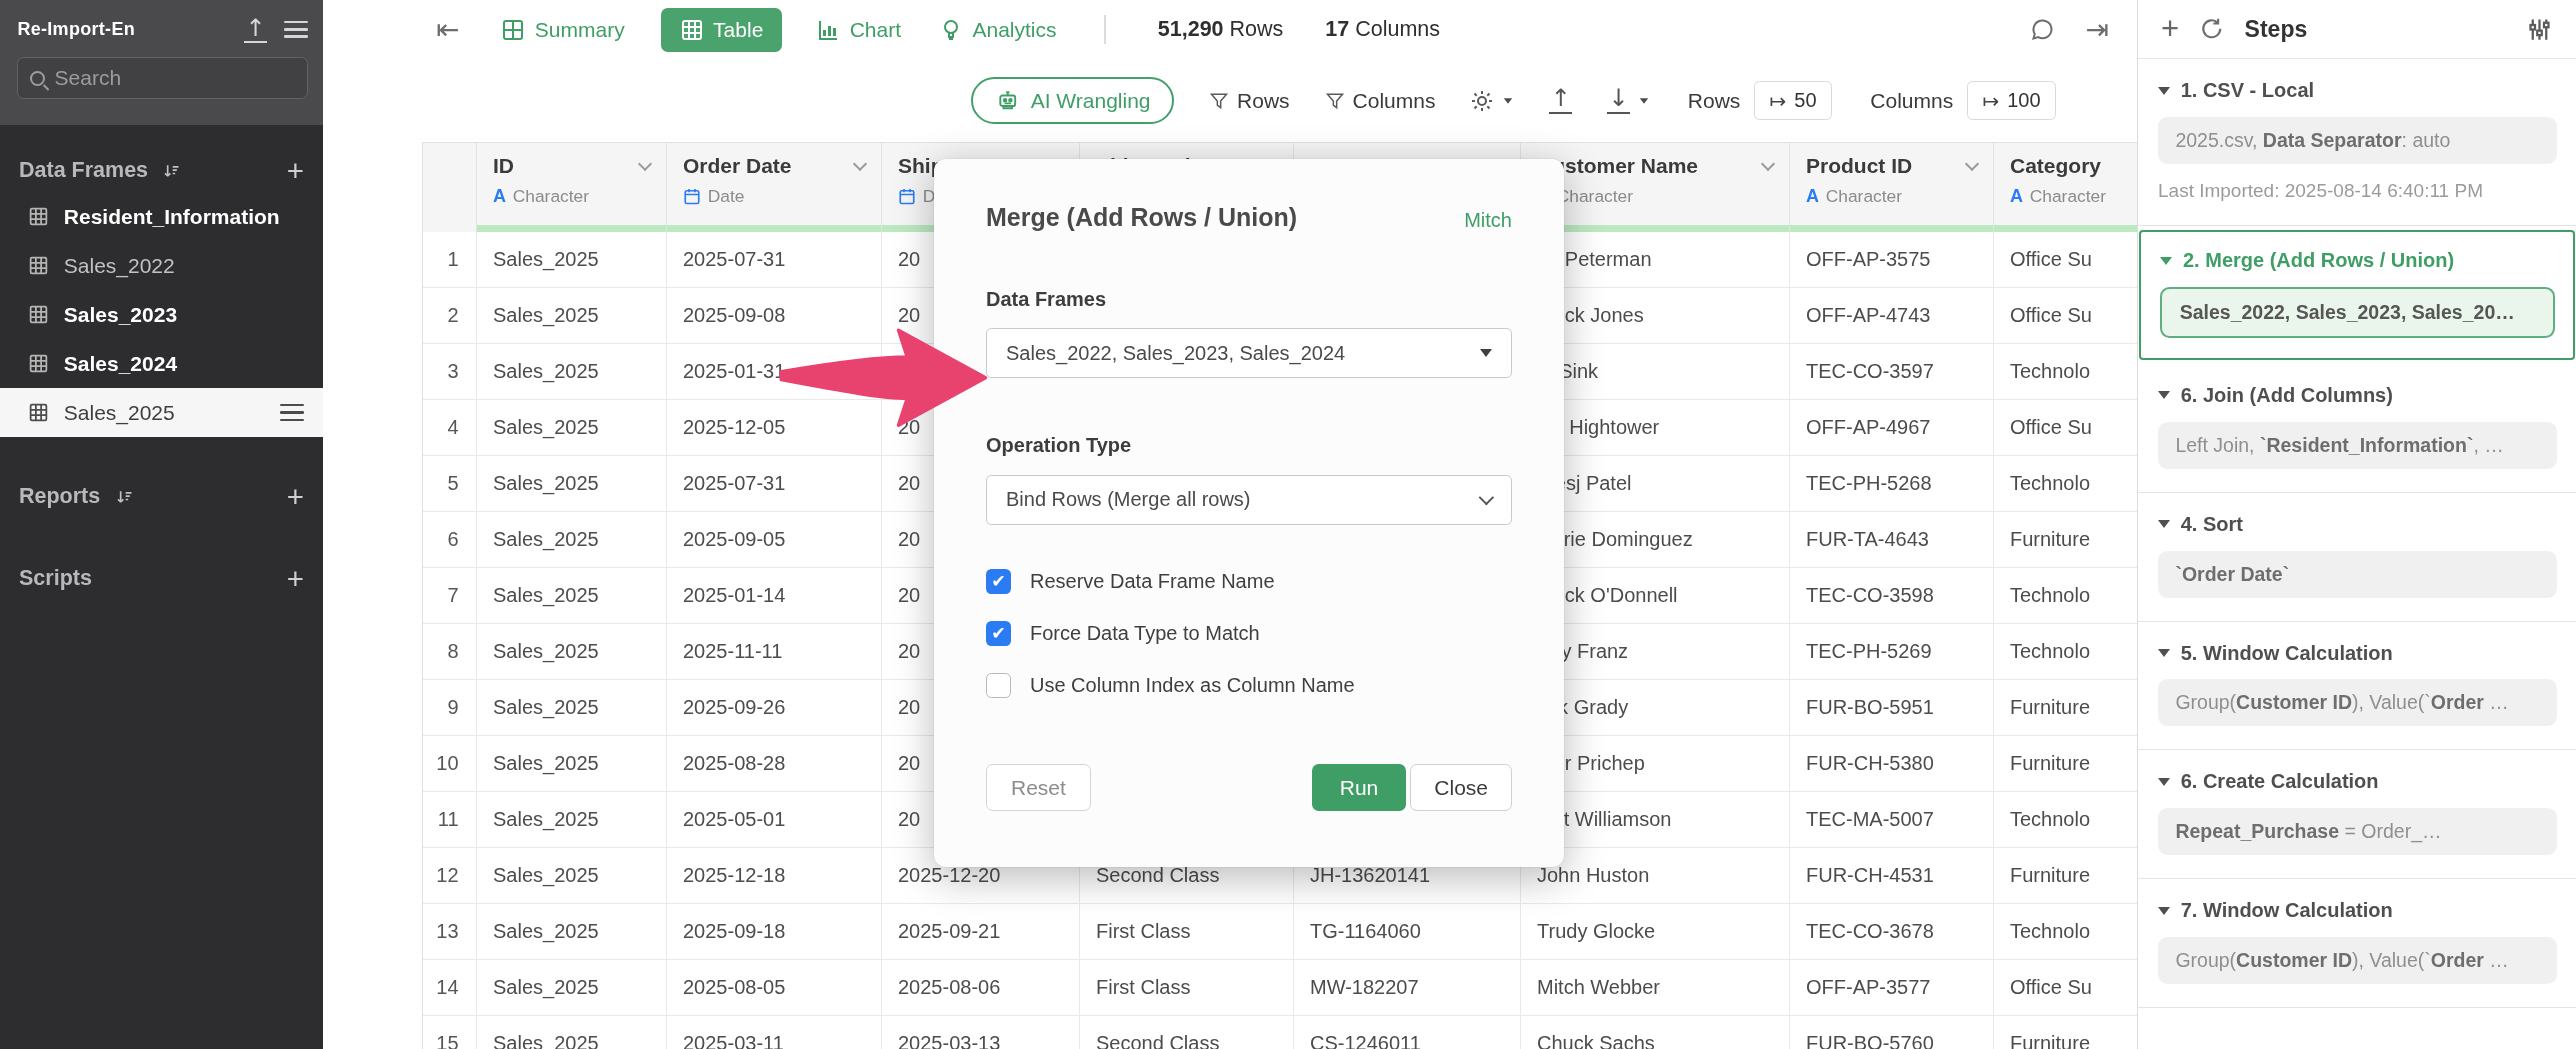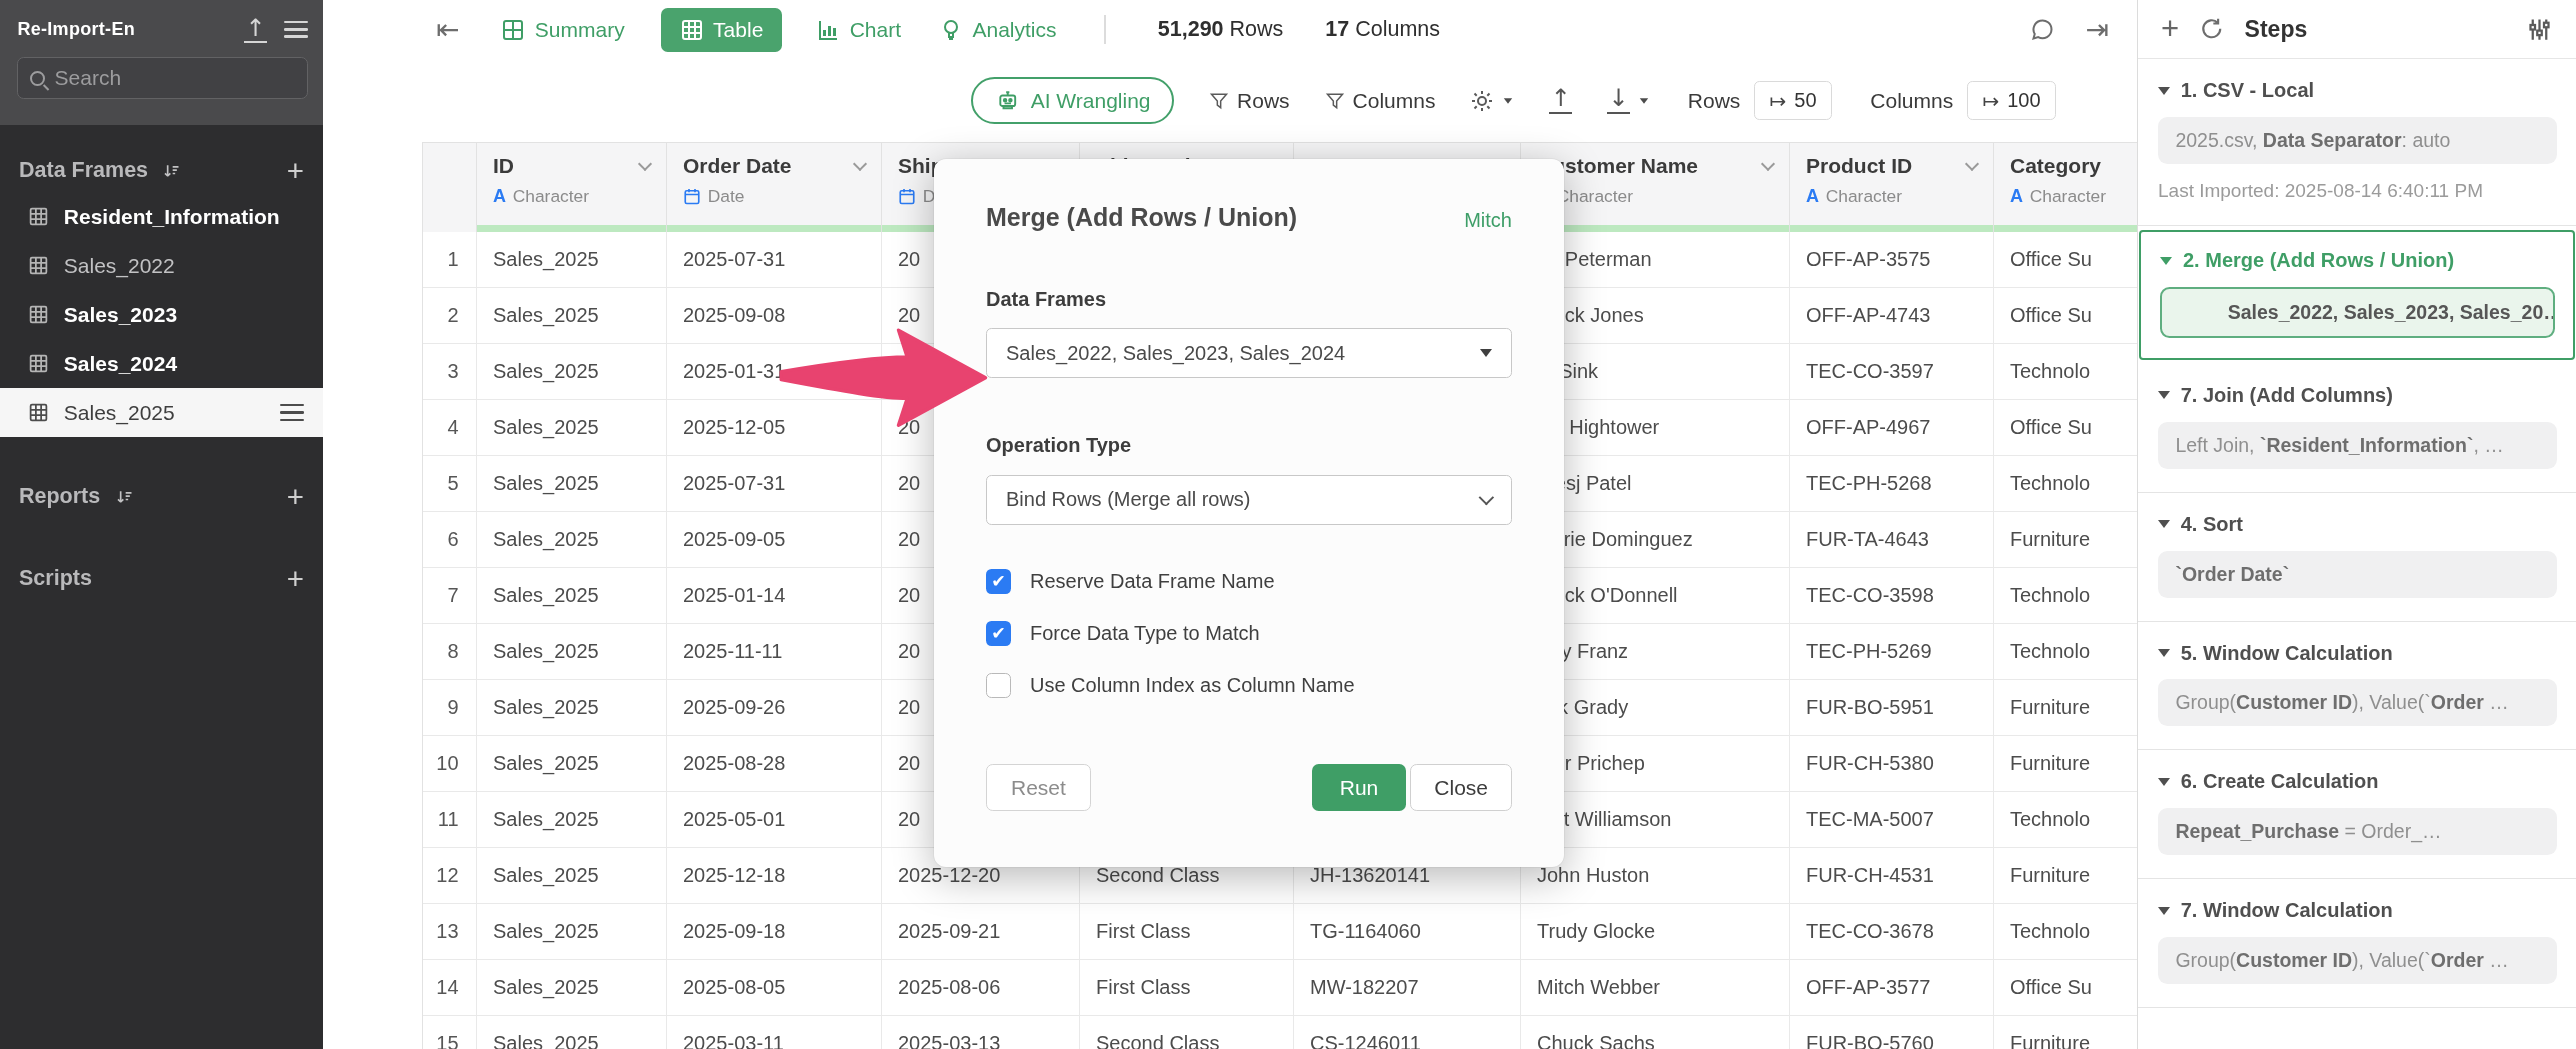--- a/index.html
+++ b/index.html
@@ -87,21 +87,21 @@
   .step-title { font-size:20px; font-weight:bold; color:#4f4f4f; display:flex; align-items:center; gap:10.7px; white-space:nowrap; }
   .tcaret { width:0; height:0; border-left:6.7px solid transparent; border-right:6.7px solid transparent; border-top:8.7px solid #4f4f4f; flex:none; }
   .step-pill { margin-top:14.8px; background:#f0f0f1; border-radius:9.4px; padding:12px 17.4px; font-size:19.5px;
     color:#8f8f8f; white-space:nowrap; overflow:hidden; }
   .step-pill b { color:#6e6e6e; }
   .step-note { margin-top:16px; font-size:19px; color:#9b9b9b; white-space:nowrap; }
   .step.active { border:2.7px solid #3f9e66; border-radius:4px; margin:4px 1.3px; padding:17.4px 17.4px 20px 19px; }
   .step.active .step-title { color:#3f9e66; }
   .step.active .tcaret { border-top-color:#3f9e66; }
   .step.active .step-pill { background:#eaf5ec; border:2px solid #5fae80; color:#5e5e5e; }
-  .step.active .step-pill b { color:#565656;margin-left:48px; }
+  .step.active .step-pill b { color:#565656; }
 
   
   .modal { position:absolute; left:934px; top:159px; width:630px; height:708px; background:#fcfcfc;
     border-radius:12px; box-shadow:0 9.4px 40px rgba(0,0,0,.28), 0 0 0 0.7px rgba(0,0,0,.05); z-index:50;
     padding:0 52px; }
   .m-titlerow { margin-top:44px; display:flex; align-items:flex-end; }
   .m-title { font-size:25px; font-weight:600; color:#4a4a4a; }
   .m-help { margin-left:auto; font-size:20px; color:#3e9e68; }
   .m-label { margin-top:56px; font-size:20px; font-weight:600; color:#3d3d3d; }
   .m-select { margin-top:17.4px; height:50px; border:0.7px solid #c8c8c8; border-radius:5.4px; background:#fff;
@@ -599,21 +599,21 @@
       <div class="step active">
         <div class="step-title">
           <span class="tcaret"></span>
           <span class="st-t">2. Merge (Add Rows / Union)</span>
         </div>
         <div class="step-pill"><b>Sales_2022, Sales_2023, Sales_20…</b></div>
       </div>
       <div class="step">
         <div class="step-title">
           <span class="tcaret"></span>
-          <span class="st-t">7. Join (Add Columns)</span>
+          <span class="st-t">6. Join (Add Columns)</span>
         </div>
         <div class="step-pill"><span>Left Join, </span><b>`Resident_Information`</b><span>, …</span></div>
       </div>
       <div class="step">
         <div class="step-title">
           <span class="tcaret"></span>
           <span class="st-t">4. Sort</span>
         </div>
         <div class="step-pill"><b>`Order Date`</b></div>
       </div>

